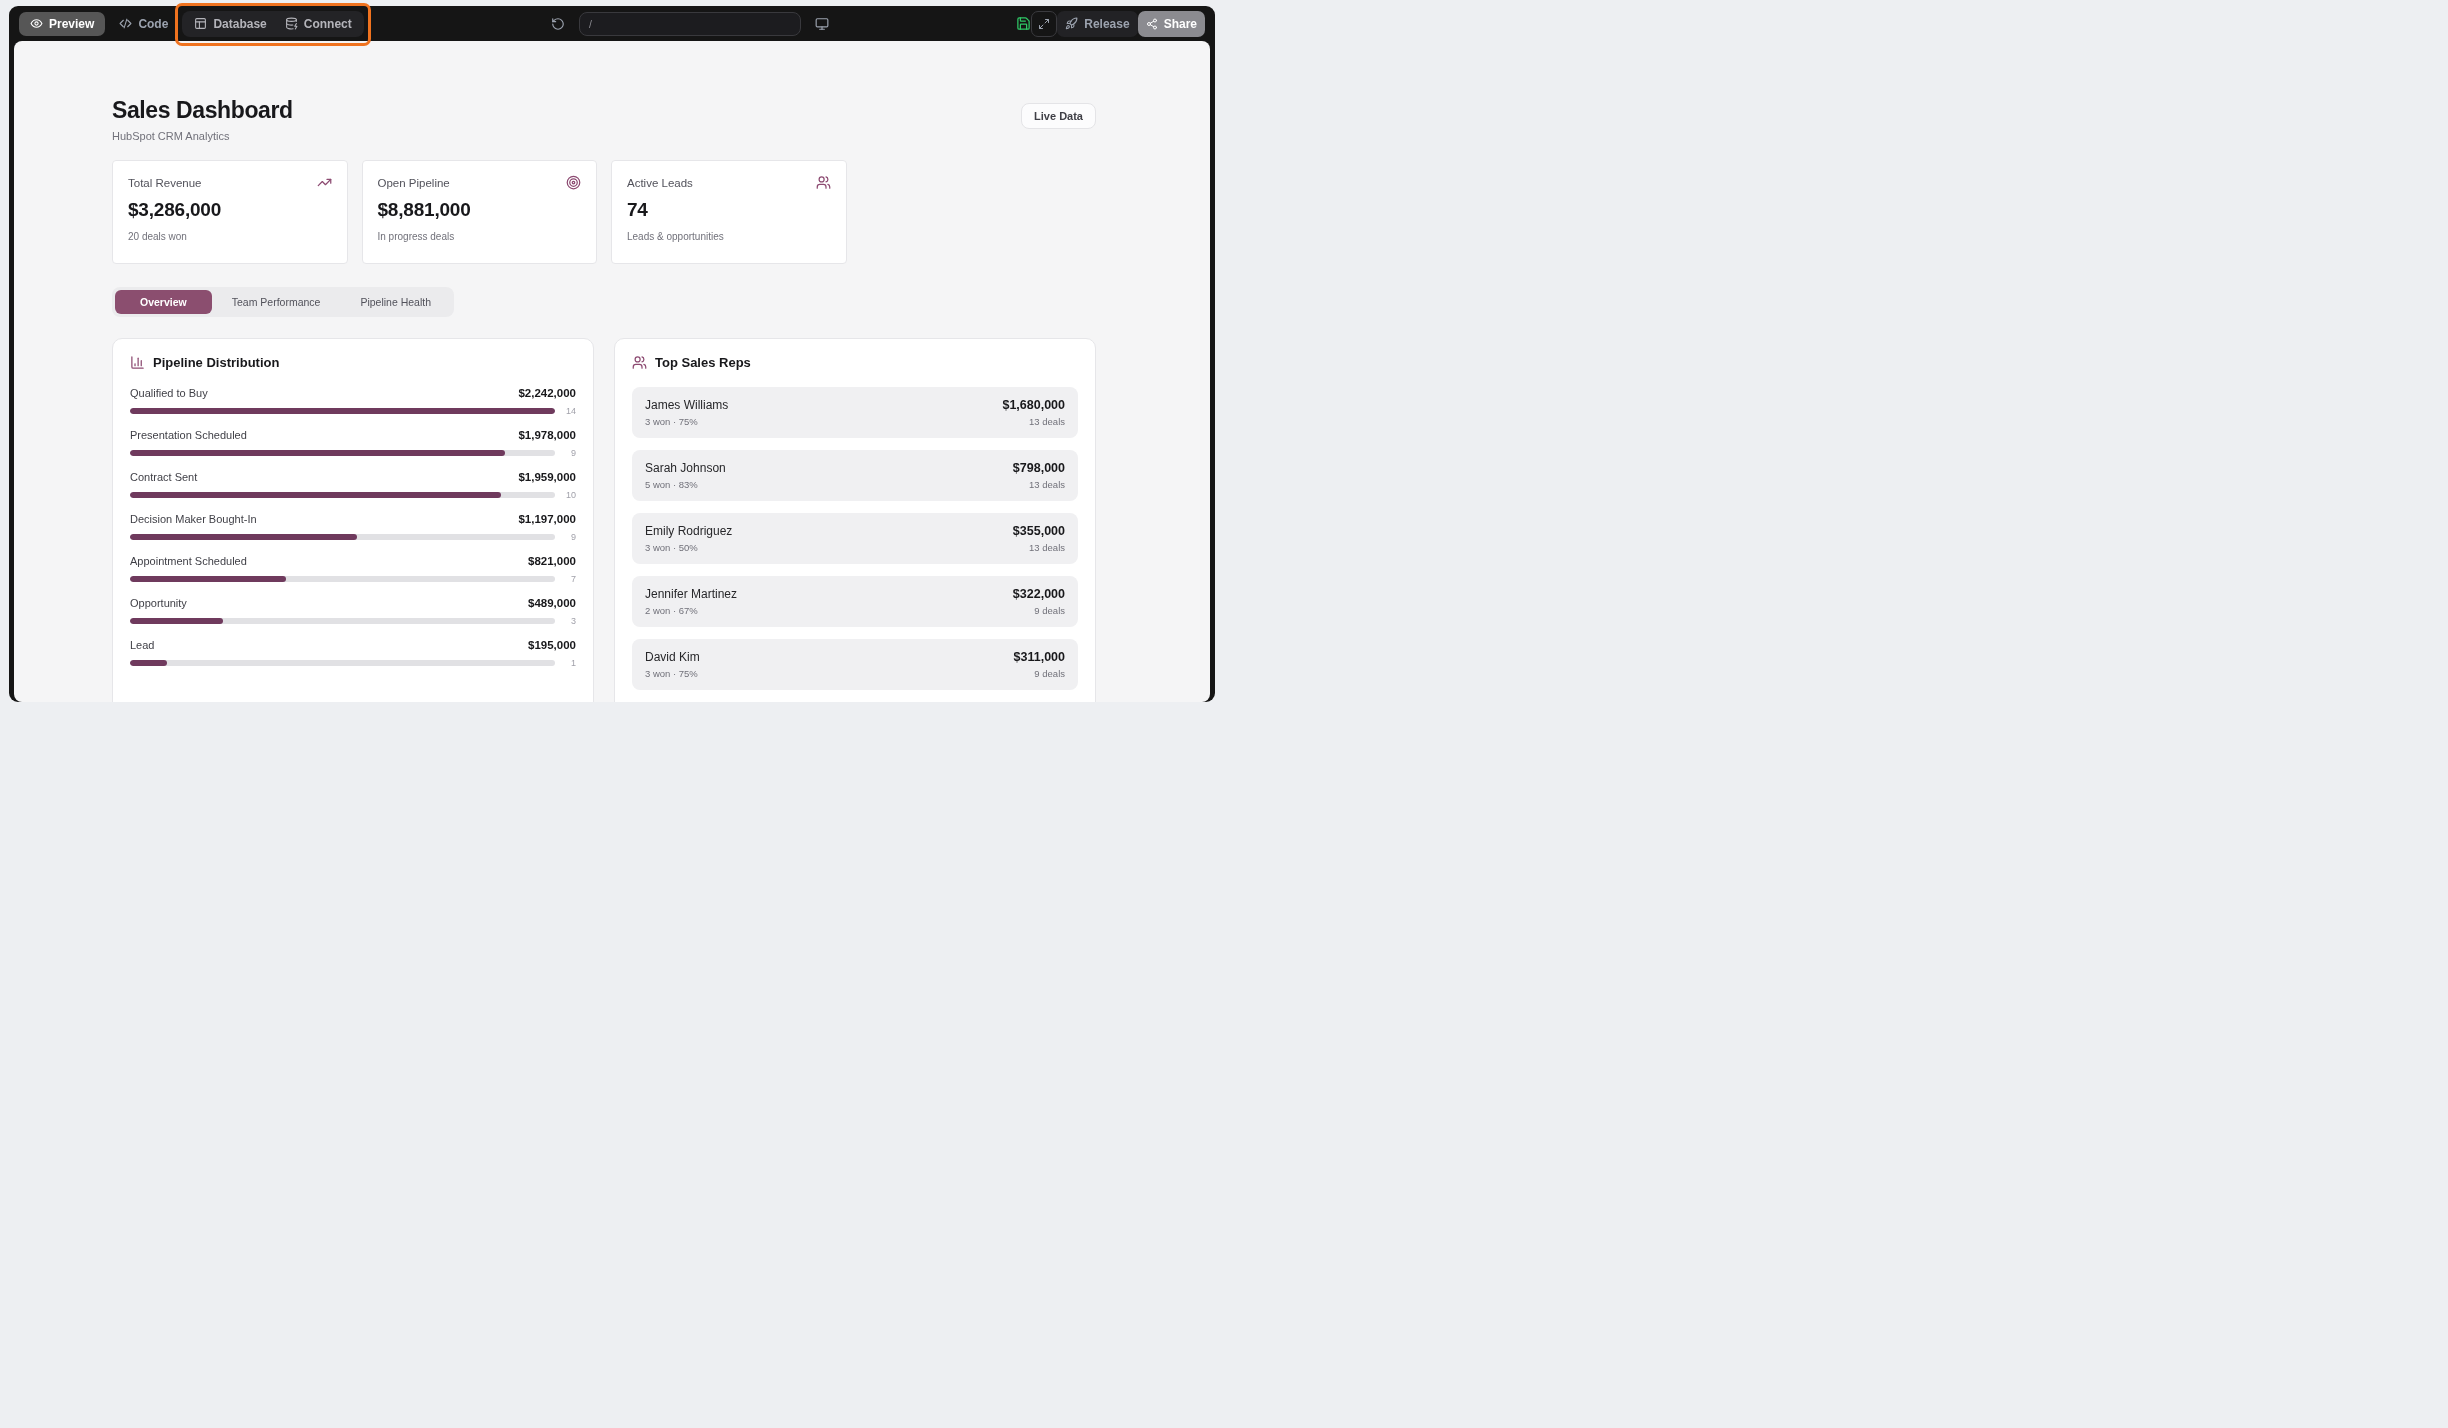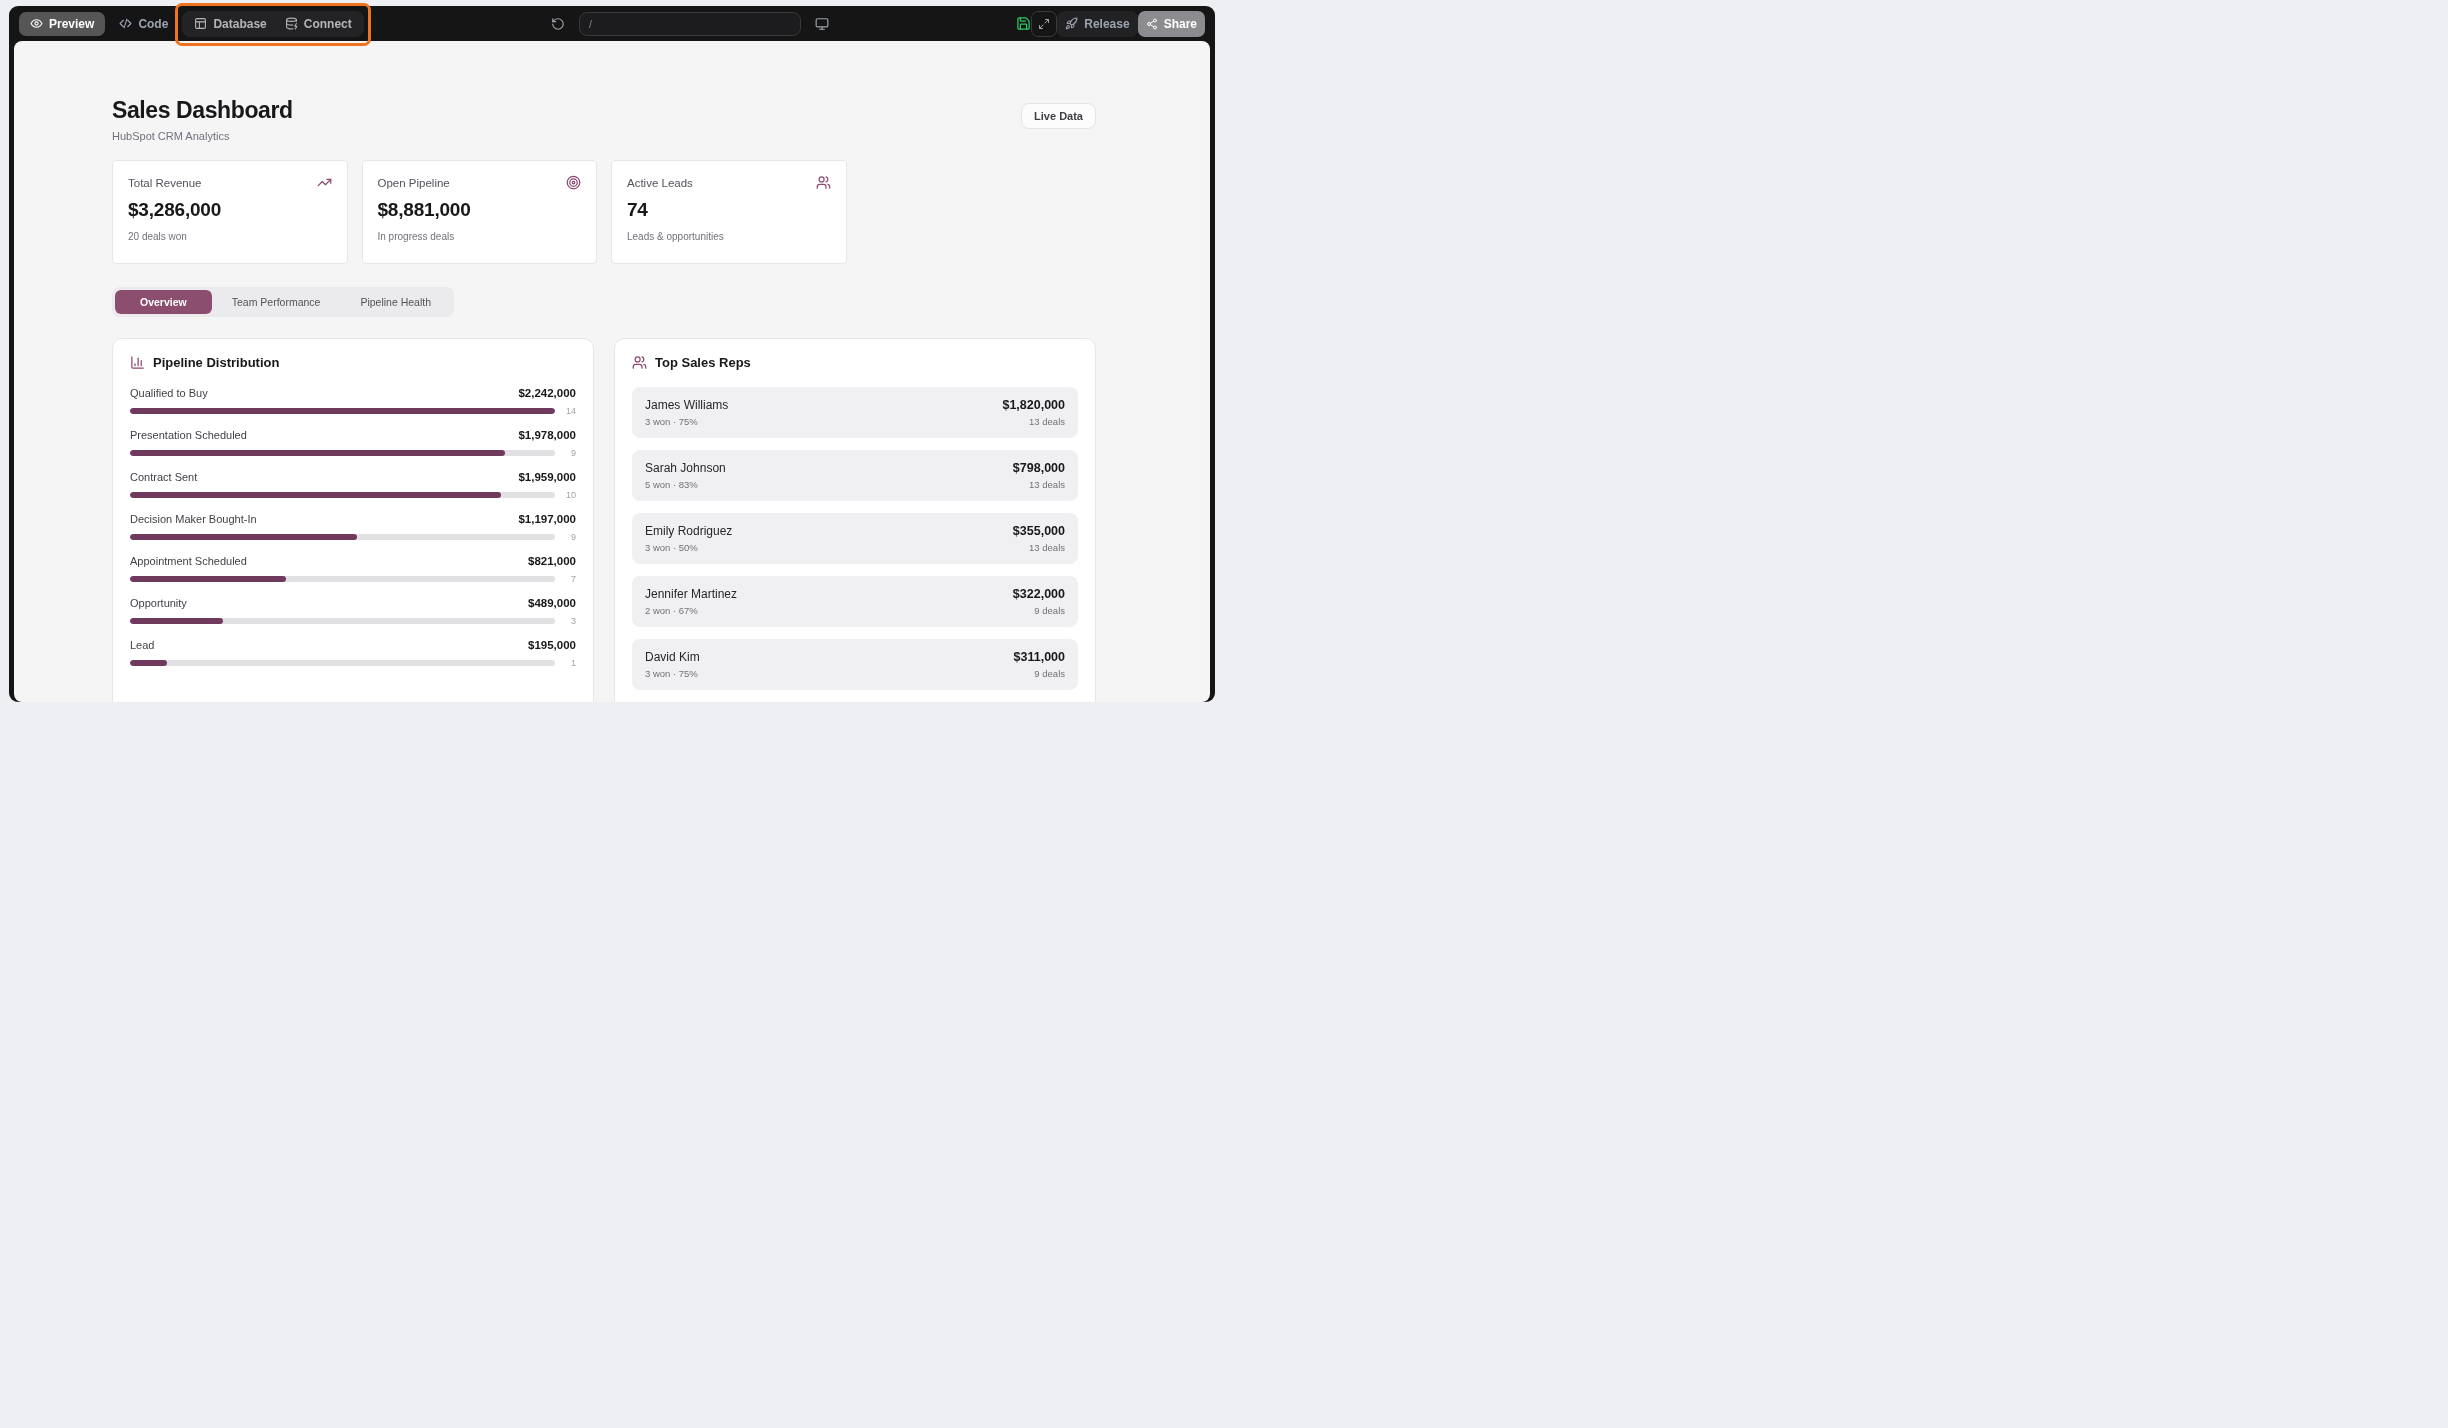--- a/index.html
+++ b/index.html
@@ -398,21 +398,21 @@
                   <path d="M22 21v-2a4 4 0 0 0-3-3.87"></path>
                   <path d="M16 3.13a4 4 0 0 1 0 7.75"></path>
                 </svg>
             </span>
             <span class="card-title">Top Sales Reps</span>
           </div>
           <div class="rep-list">
             <div class="rep">
               <div class="rep-top">
                 <span class="rep-name">James Williams</span>
-                <span class="rep-amt">$1,820,000</span>
+                <span class="rep-amt">$1,680,000</span>
               </div>
               <div class="rep-sub">
                 <span>3 won · 75%</span>
                 <span>13 deals</span>
               </div>
             </div>
             <div class="rep">
               <div class="rep-top">
                 <span class="rep-name">Sarah Johnson</span>
                 <span class="rep-amt">$798,000</span>

